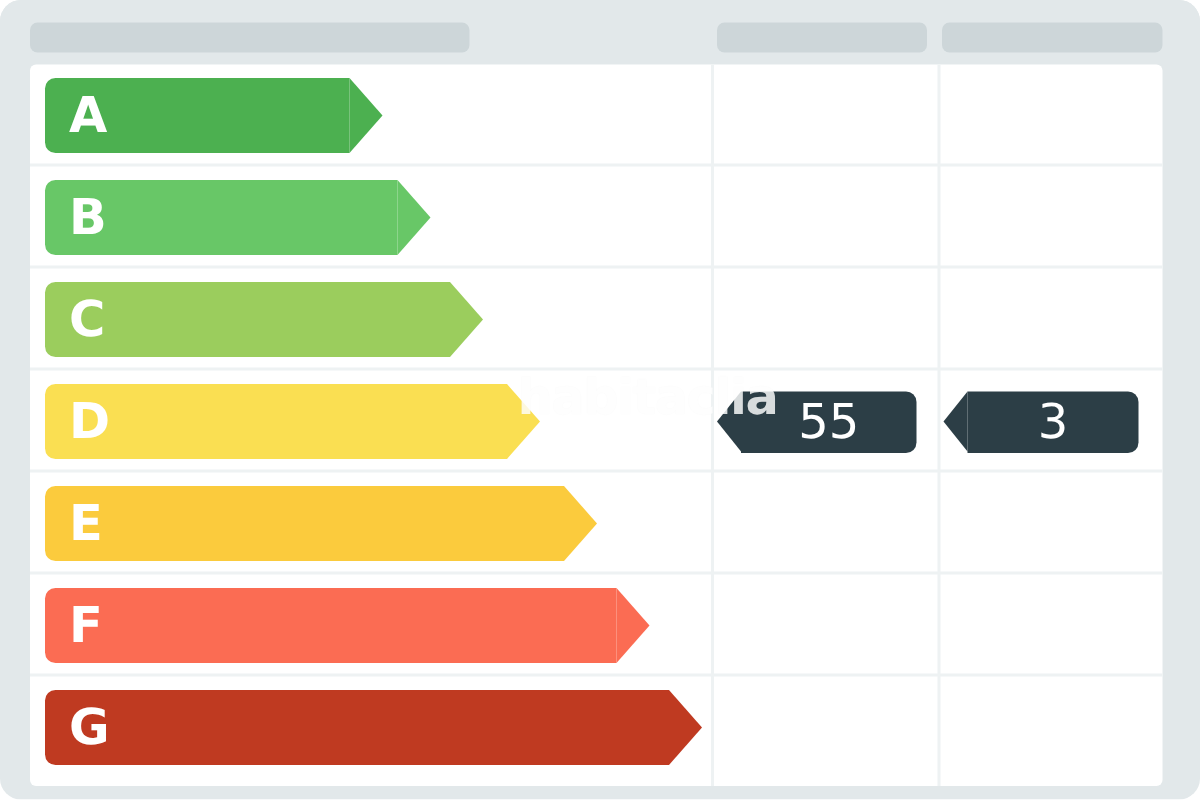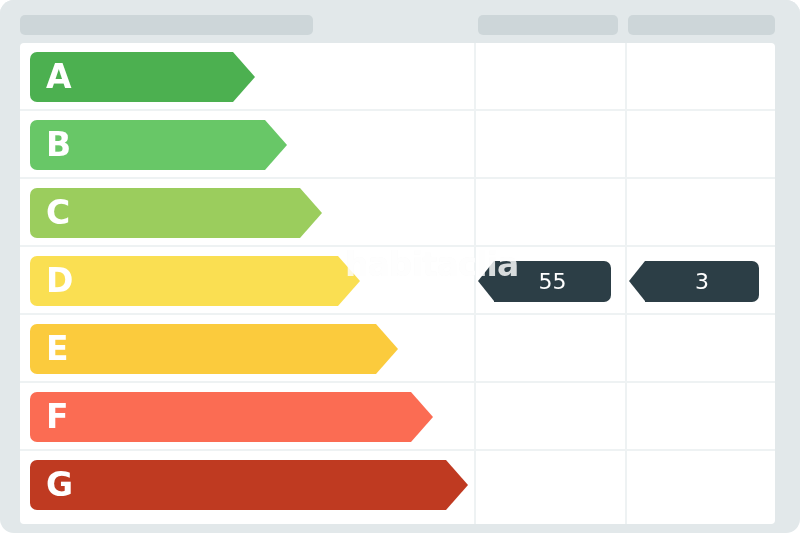--- a/index.html
+++ b/index.html
@@ -140,21 +140,21 @@
   }
   .badge-text {
     position: absolute;
     left: 16px;
     top: 0;
     height: 41px;
     line-height: 41px;
     width: 100px;
     text-align: center;
     color: #ffffff;
-    font-size: 22px;
+    font-size: 32px;
     font-family: "DejaVu Sans", sans-serif;
     font-weight: normal;
     z-index: 2;
   }
 
   
   .watermark {
     position: absolute;
     left: 328px;
     top: 245px;

